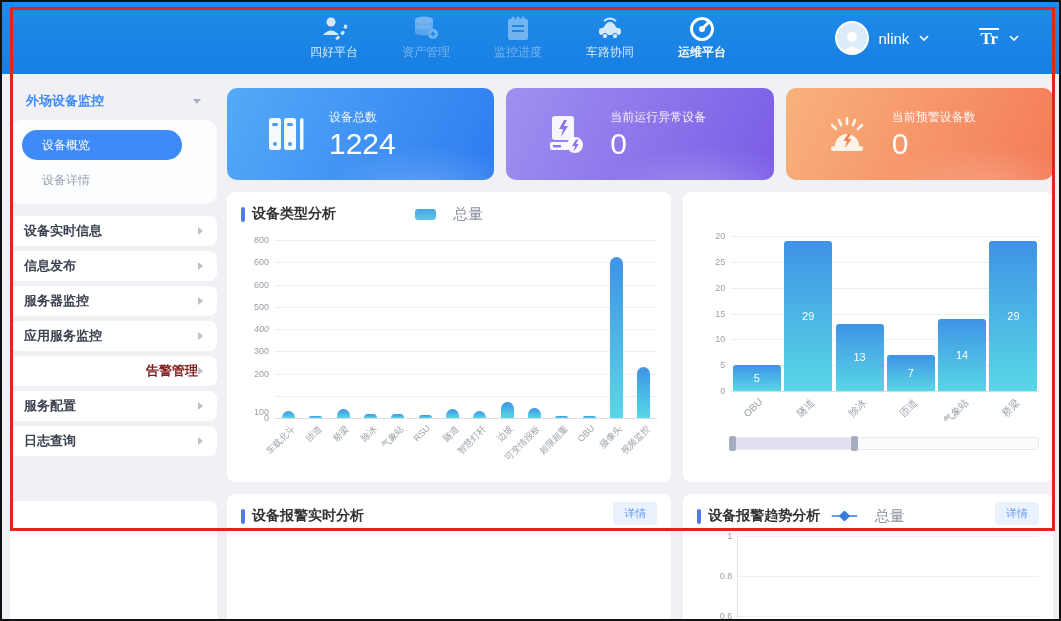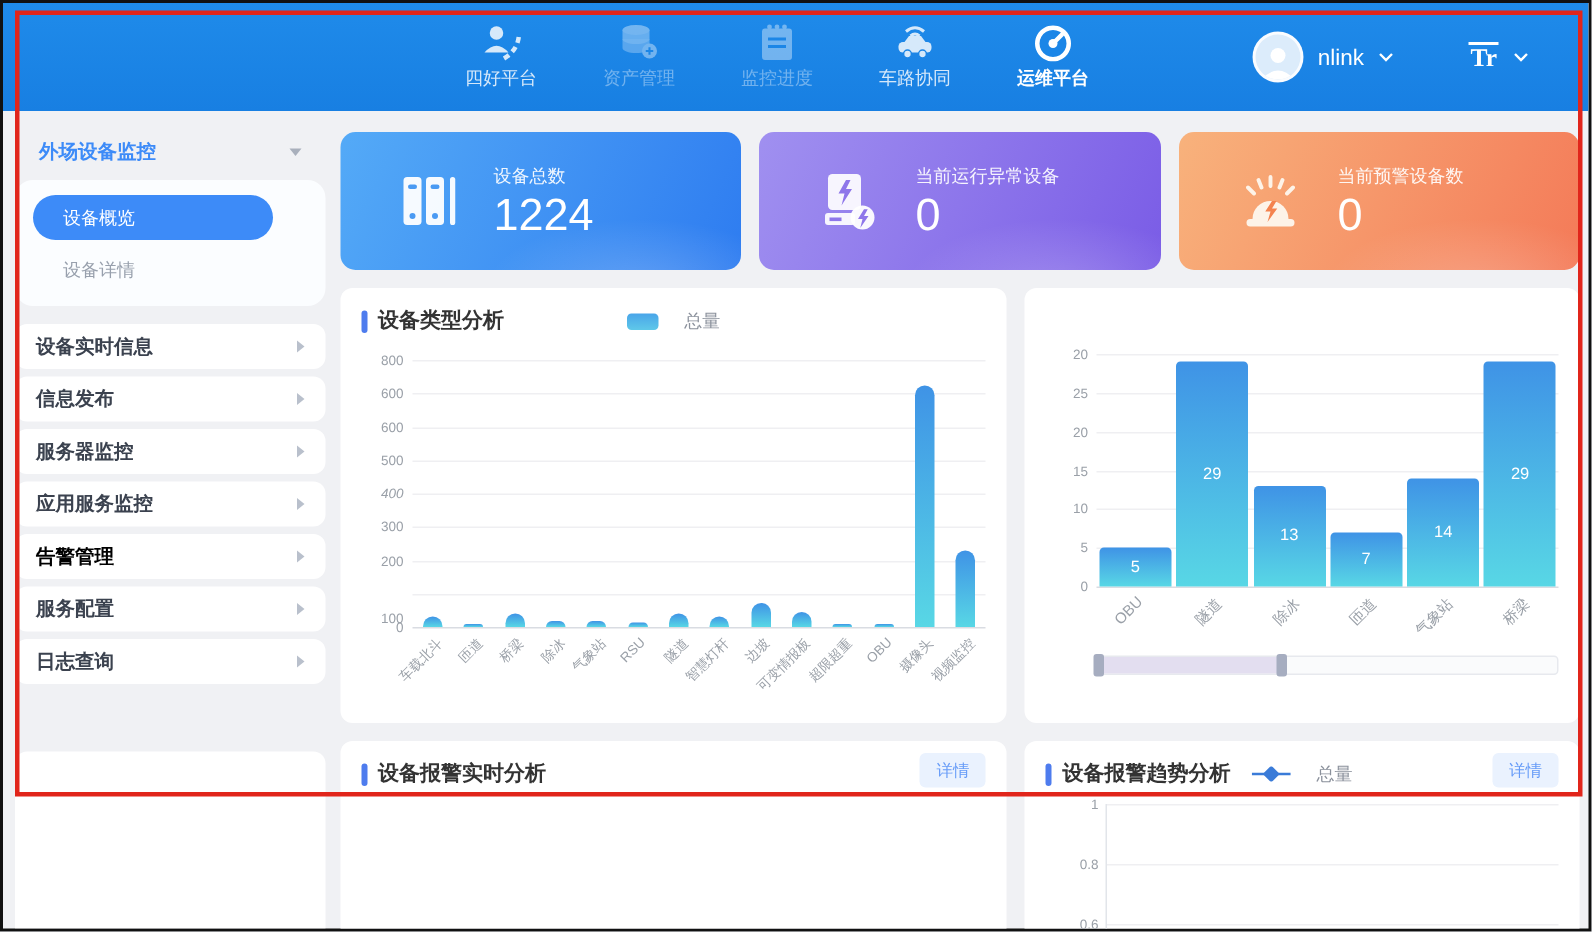--- a/index.html
+++ b/index.html
@@ -31,21 +31,21 @@
   .grp-head { height:26px; display:flex; align-items:center; justify-content:space-between;
               padding:0 16px 0 16px; margin-bottom:6px; }
   .grp-head .glabel { font-size:13px; font-weight:bold; color:#3d8bf8; }
   .submenu { background:#fbfdff; border-radius:12px; padding:10px 12px 12px 12px; margin-bottom:12px; }
   .pill { height:30px; width:160px; background:#3d8bf8; border-radius:16px; color:#fff; font-size:12px;
           display:flex; align-items:center; padding-left:20px; }
   .sub-item { height:24px; display:flex; align-items:center; padding-left:20px; font-size:12px;
               color:#98a0ad; margin-top:8px; }
   .menu-row { height:30px; display:flex; align-items:center; justify-content:space-between;
               padding:0 14px; font-size:13px; font-weight:bold; color:#3b424f; margin-bottom:5px; }
-  .menu-row.hl { color:#000000; }
+  .menu-row.hl { color:#7f1d1d;justify-content:flex-end; }
   .filler { position:absolute; left:0; right:0; top:413px; bottom:0; background:#fff; border-radius:8px 8px 0 0; }
   .arr-r { width:0; height:0; border-left:5px solid #b9c0cc; border-top:4px solid transparent; border-bottom:4px solid transparent; }
   .arr-d { width:0; height:0; border-top:5px solid #a9b0bc; border-left:4px solid transparent; border-right:4px solid transparent; }
 
   
   .main { position:absolute; left:225px; top:86px; width:826px; }
   .statrow { display:flex; gap:12px; height:92px; }
   .stat { flex:1; border-radius:10px; position:relative; display:flex; align-items:center; padding-left:38px;
           gap:22px; color:#fff; overflow:hidden; }
   .stat::after { content:""; position:absolute; inset:0;
@@ -57,21 +57,21 @@
   .stat .sval { font-size:30px; font-weight:500; line-height:32px; margin-top:2px; }
 
   .chartrow { display:flex; gap:12px; margin-top:12px; height:290px; }
   .botrow { display:flex; gap:12px; margin-top:12px; height:160px; }
   .card { background:#fff; border-radius:8px; padding:10px 14px; position:relative; }
   .c-left { width:486px; } .c-right { width:404px; }
   .titlerow { display:flex; align-items:center; height:24px; position:relative; }
   .marker { width:4px; height:15px; border-radius:2px; background:#4e7cee; margin-right:7px; }
   .ctitle { font-size:14px; font-weight:bold; color:#333; }
   .legend { position:absolute; left:50%; transform:translateX(-50%); display:flex; gap:14px; align-items:center; }
-  .leg-item { display:flex; align-items:center; gap:17px; font-size:12px; color:#8b919c; }
+  .leg-item { display:flex; align-items:center; gap:17px; font-size:15px; color:#8b919c; }
   .swatch { width:21px; height:11px; border-radius:3px; }
   .sw-blue { background:linear-gradient(180deg,#49a5e9,#5fc8e9); }
   .sw-orange { background:linear-gradient(180deg,#f09163,#f4a87e); }
   .detail-btn { position:absolute; right:0; top:-2px; background:#eaf2fe; color:#679cf8; font-size:11px;
                 border:none; border-radius:4px; padding:4px 11px; cursor:pointer; }
 
   
   .plot { position:relative; margin-left:34px; }
   .gridline { position:absolute; left:0; right:0; height:1px; background:#efeff2; }
   .gridline.axis { background:#d9dce2; }

